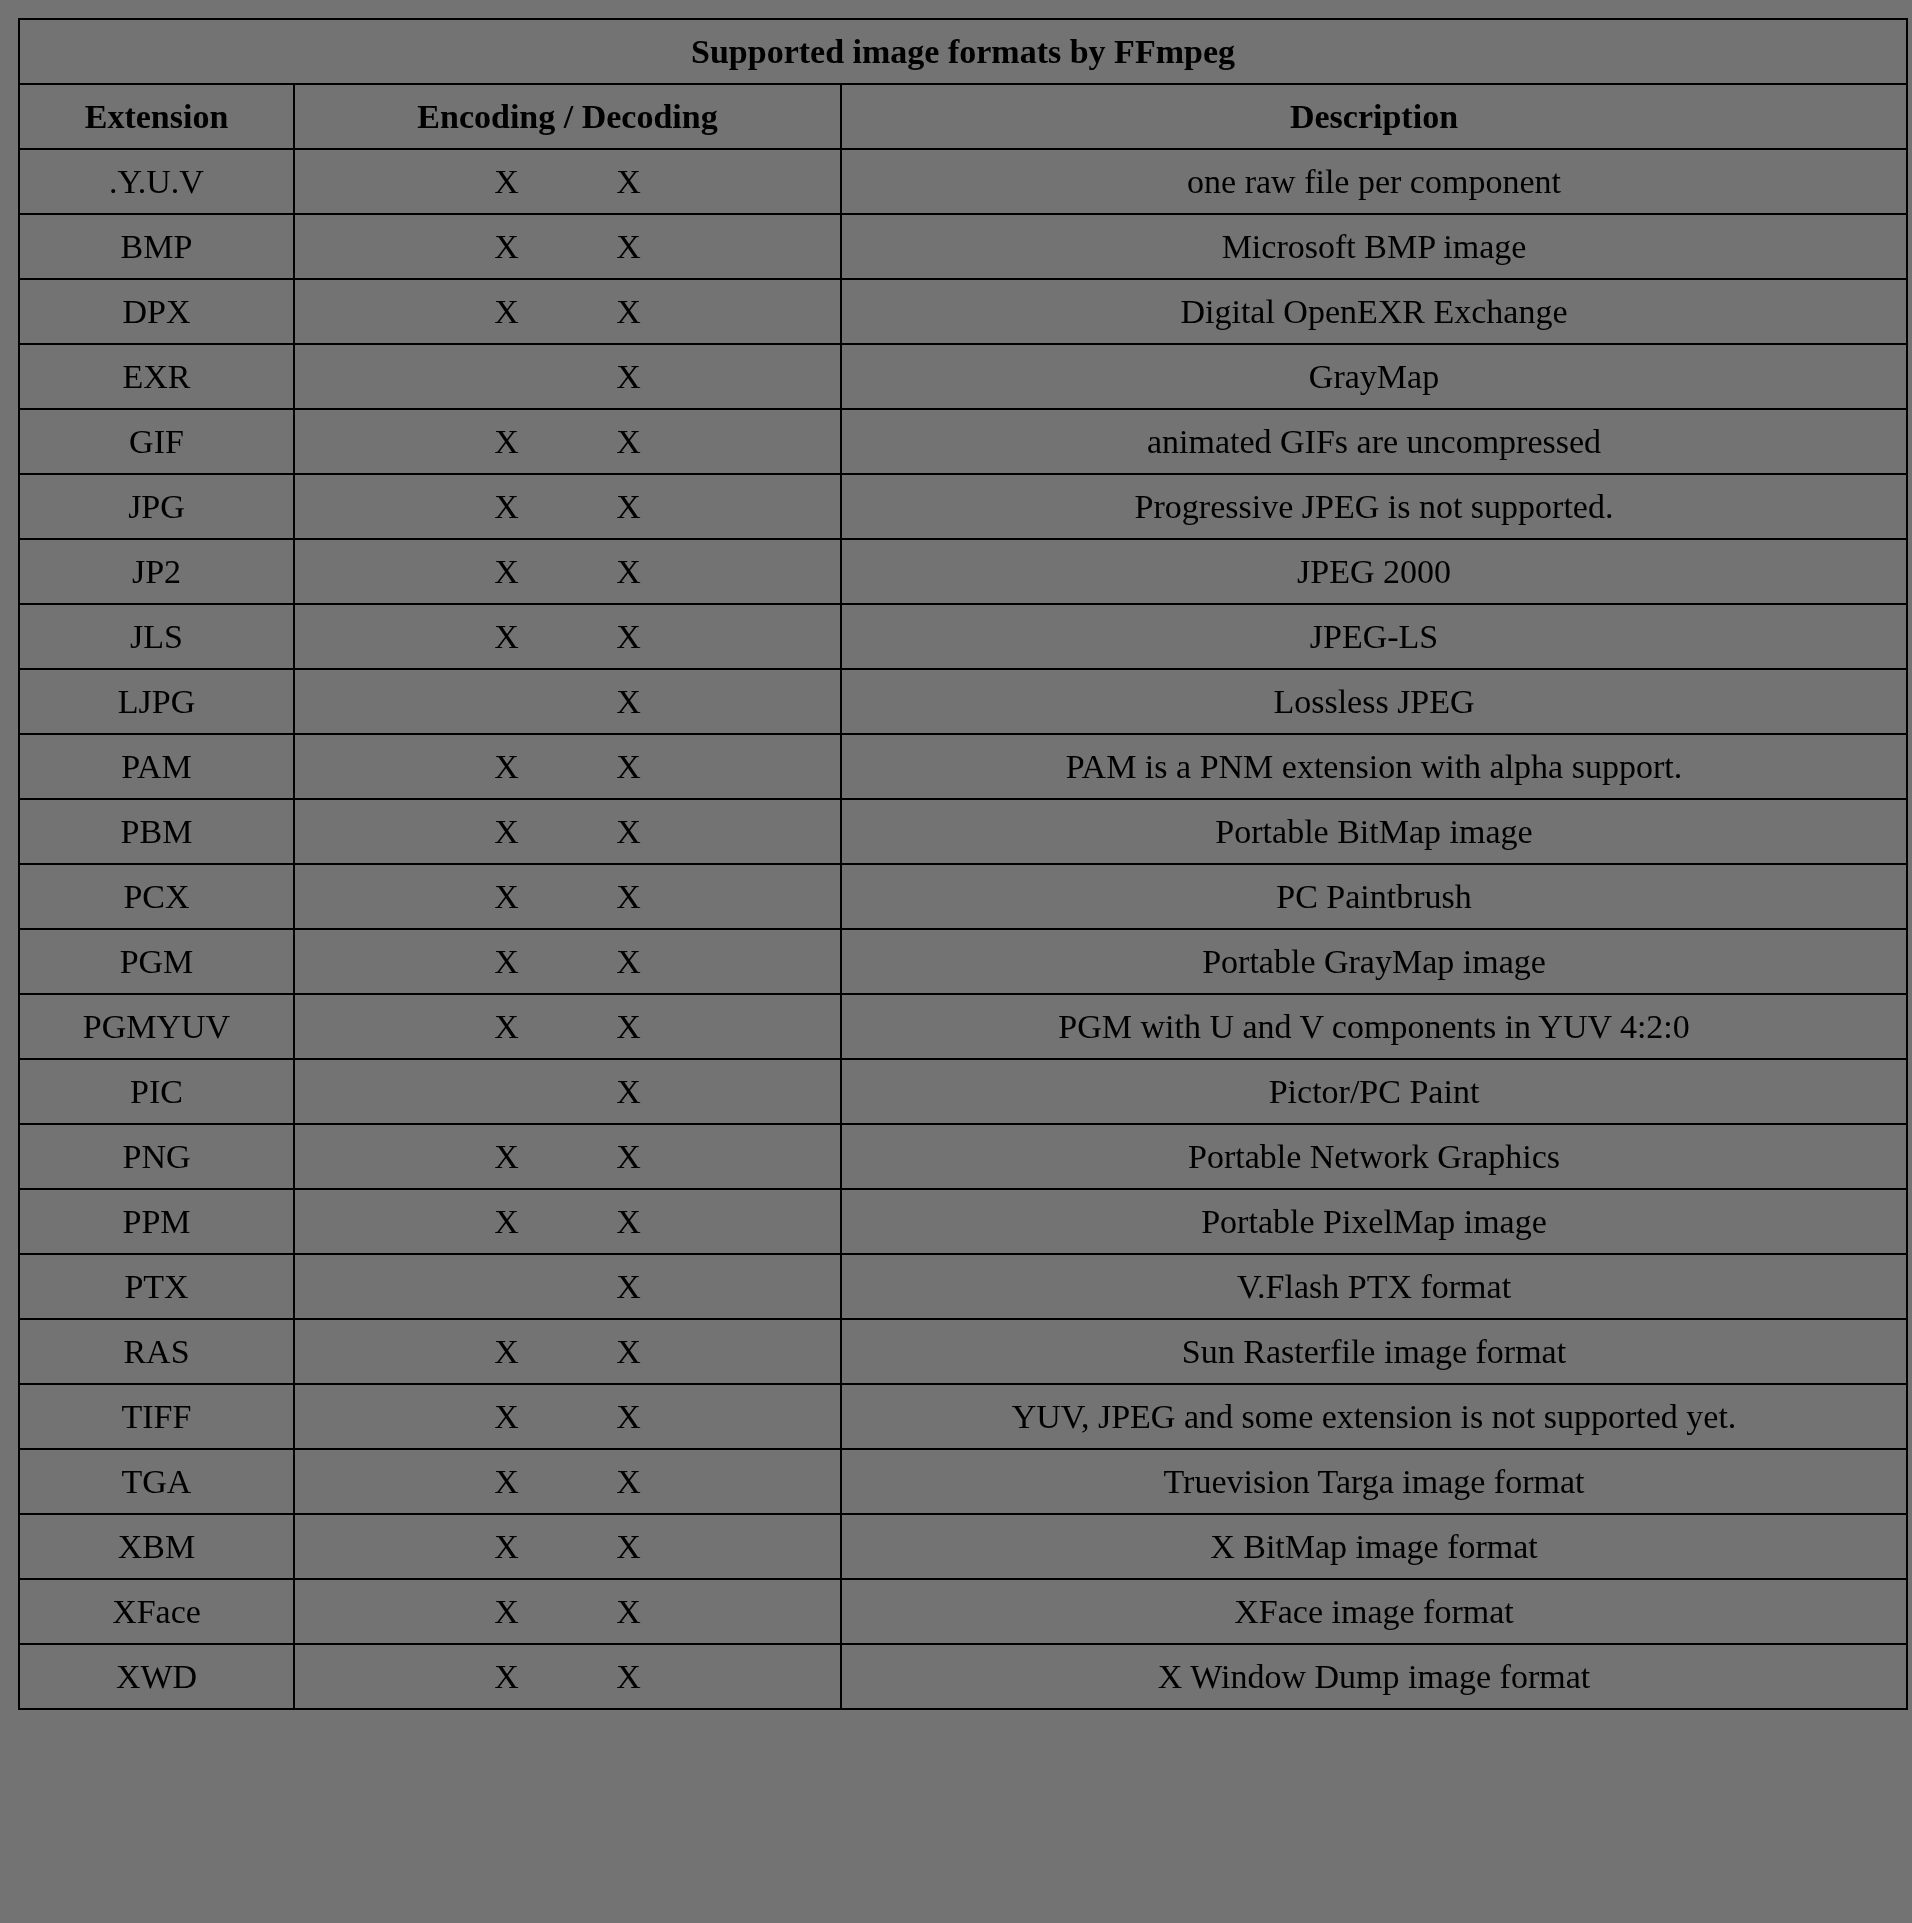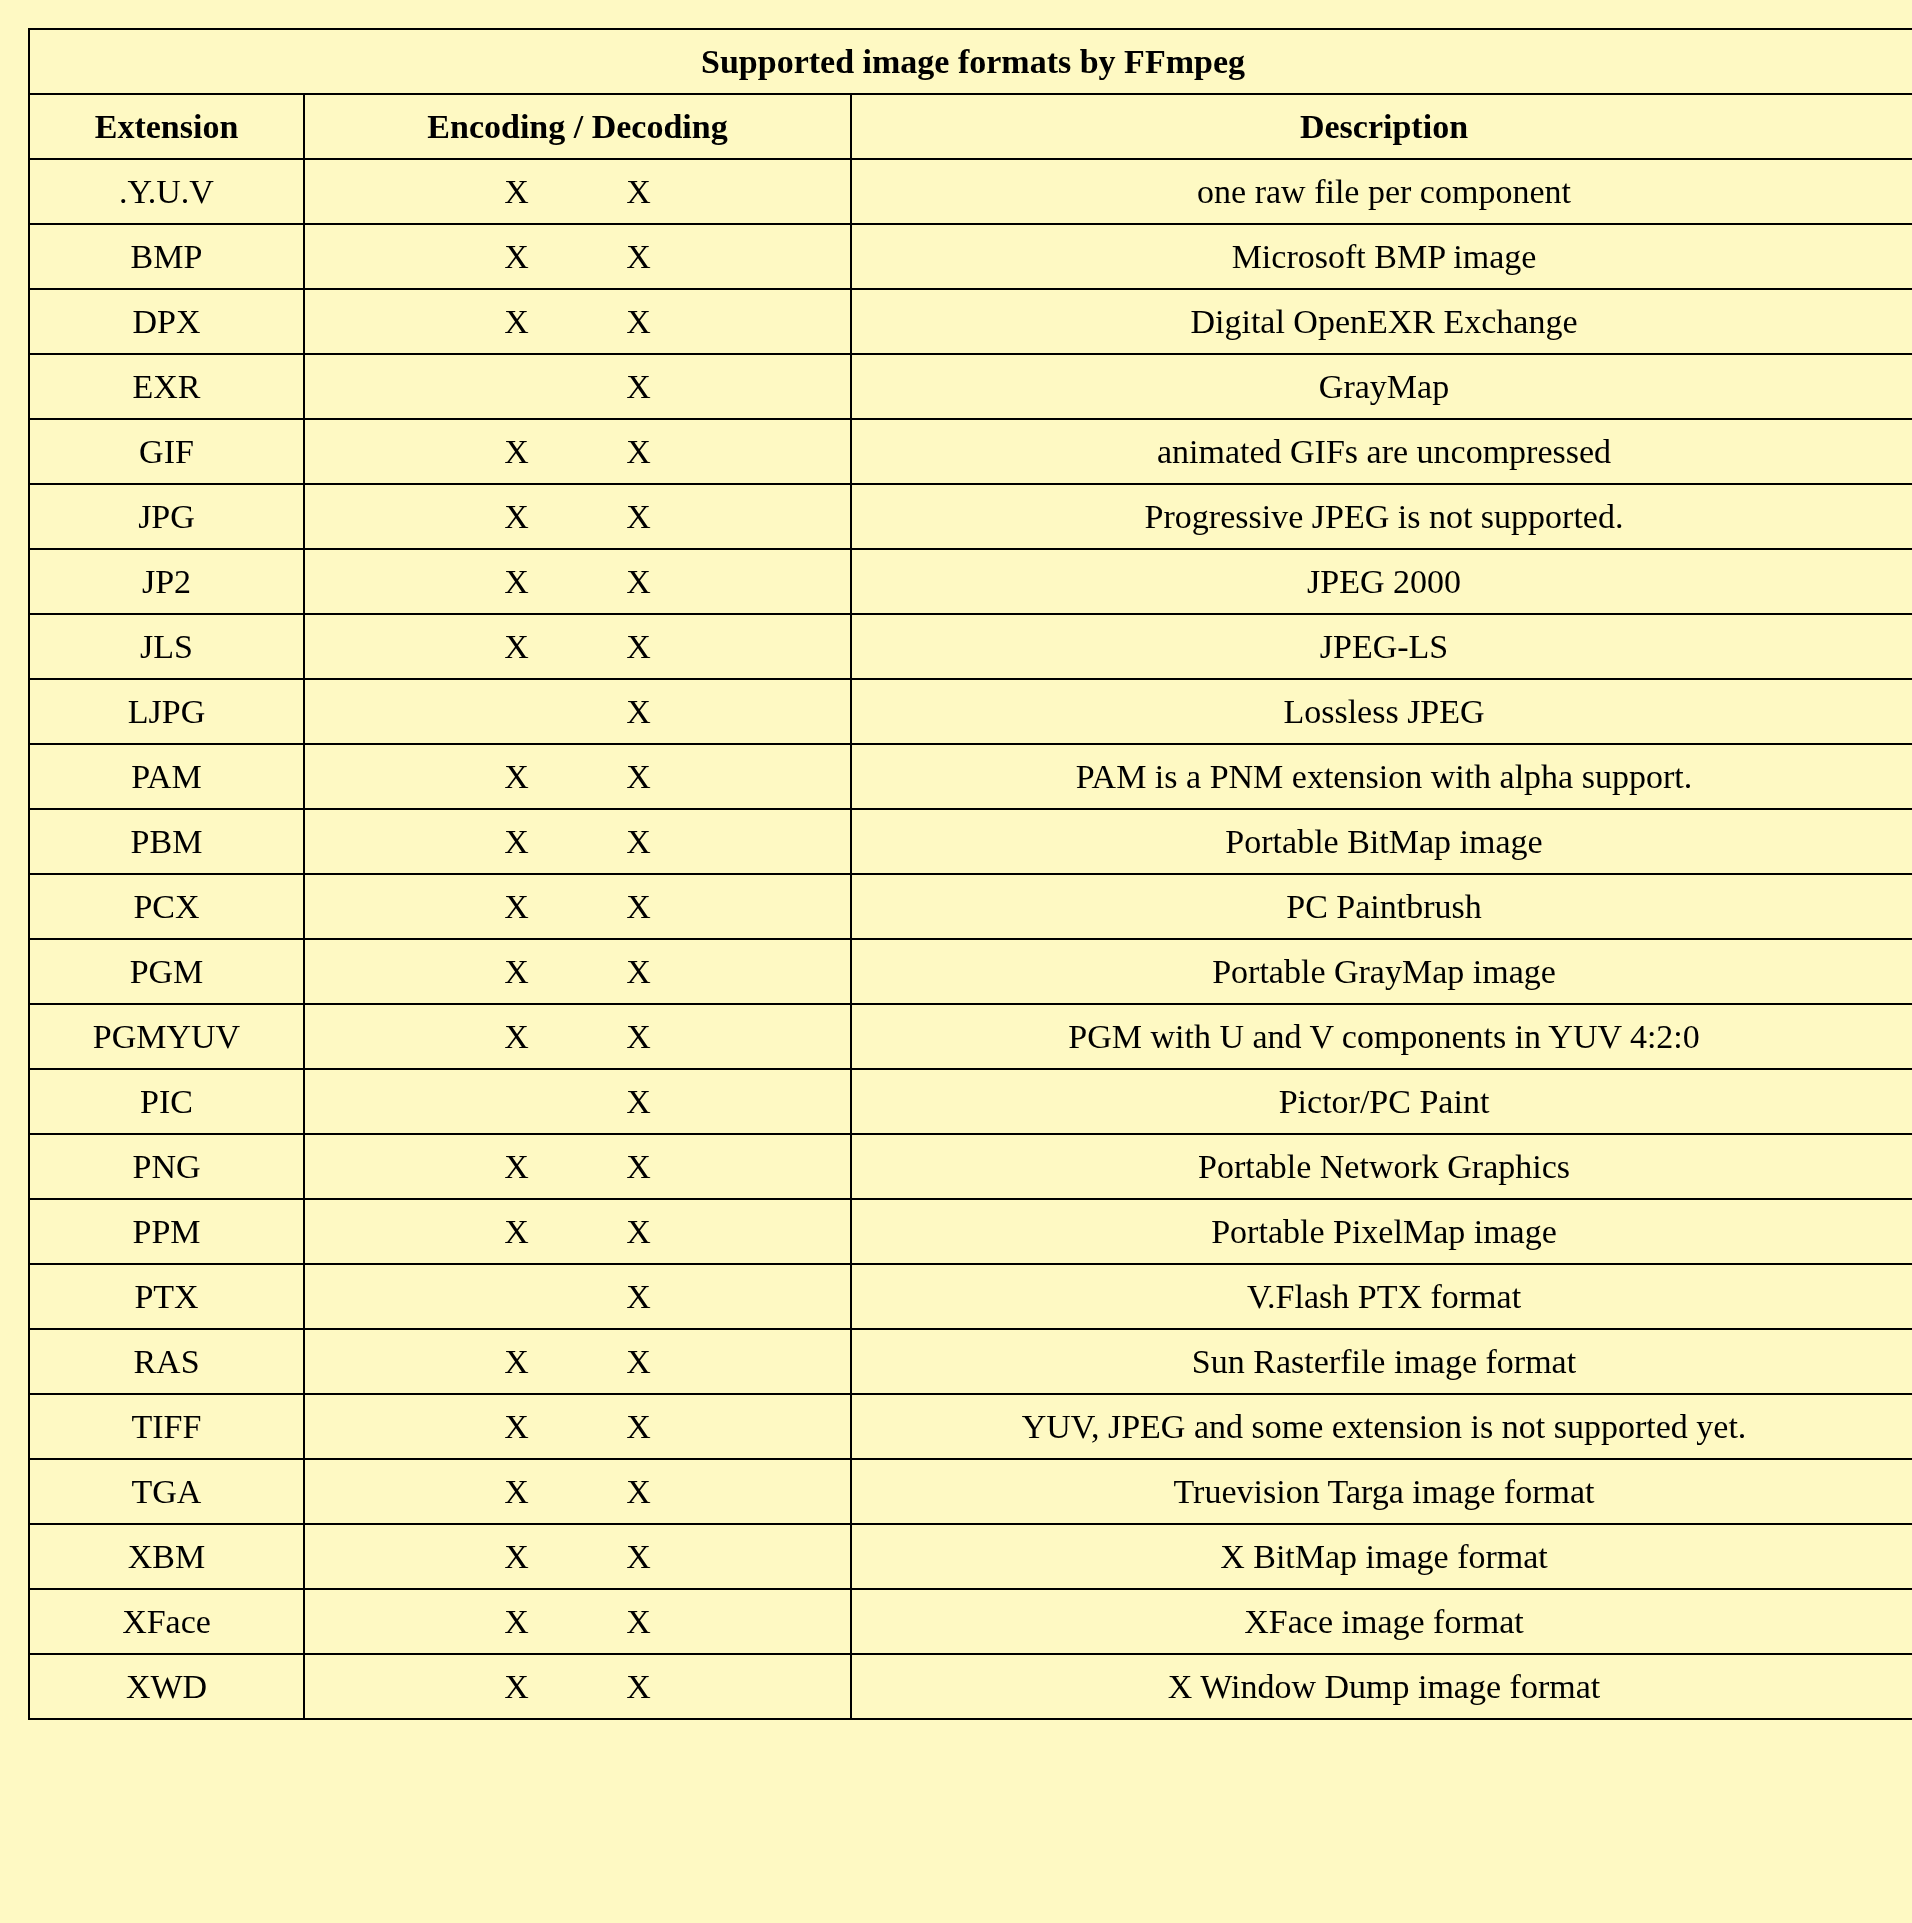--- a/index.html
+++ b/index.html
@@ -6,22 +6,22 @@
     margin: 0;
     padding: 0;
     background: #ffffff;
     font-family: "Liberation Serif", "DejaVu Serif", serif;
     color: #000000;
   }
   .page {
     width: 1913px;
     height: 1923px;
     box-sizing: border-box;
-    padding: 28px;
-    background: #fef9c3;
+    padding: 18px;
+    background: #737373;
   }
   table.formats {
     border-collapse: collapse;
     width: 1887px;
     table-layout: fixed;
   }
   table.formats td, table.formats th {
     border: 2.7px solid #000000;
     height: 65px;
     font-size: 34px;

